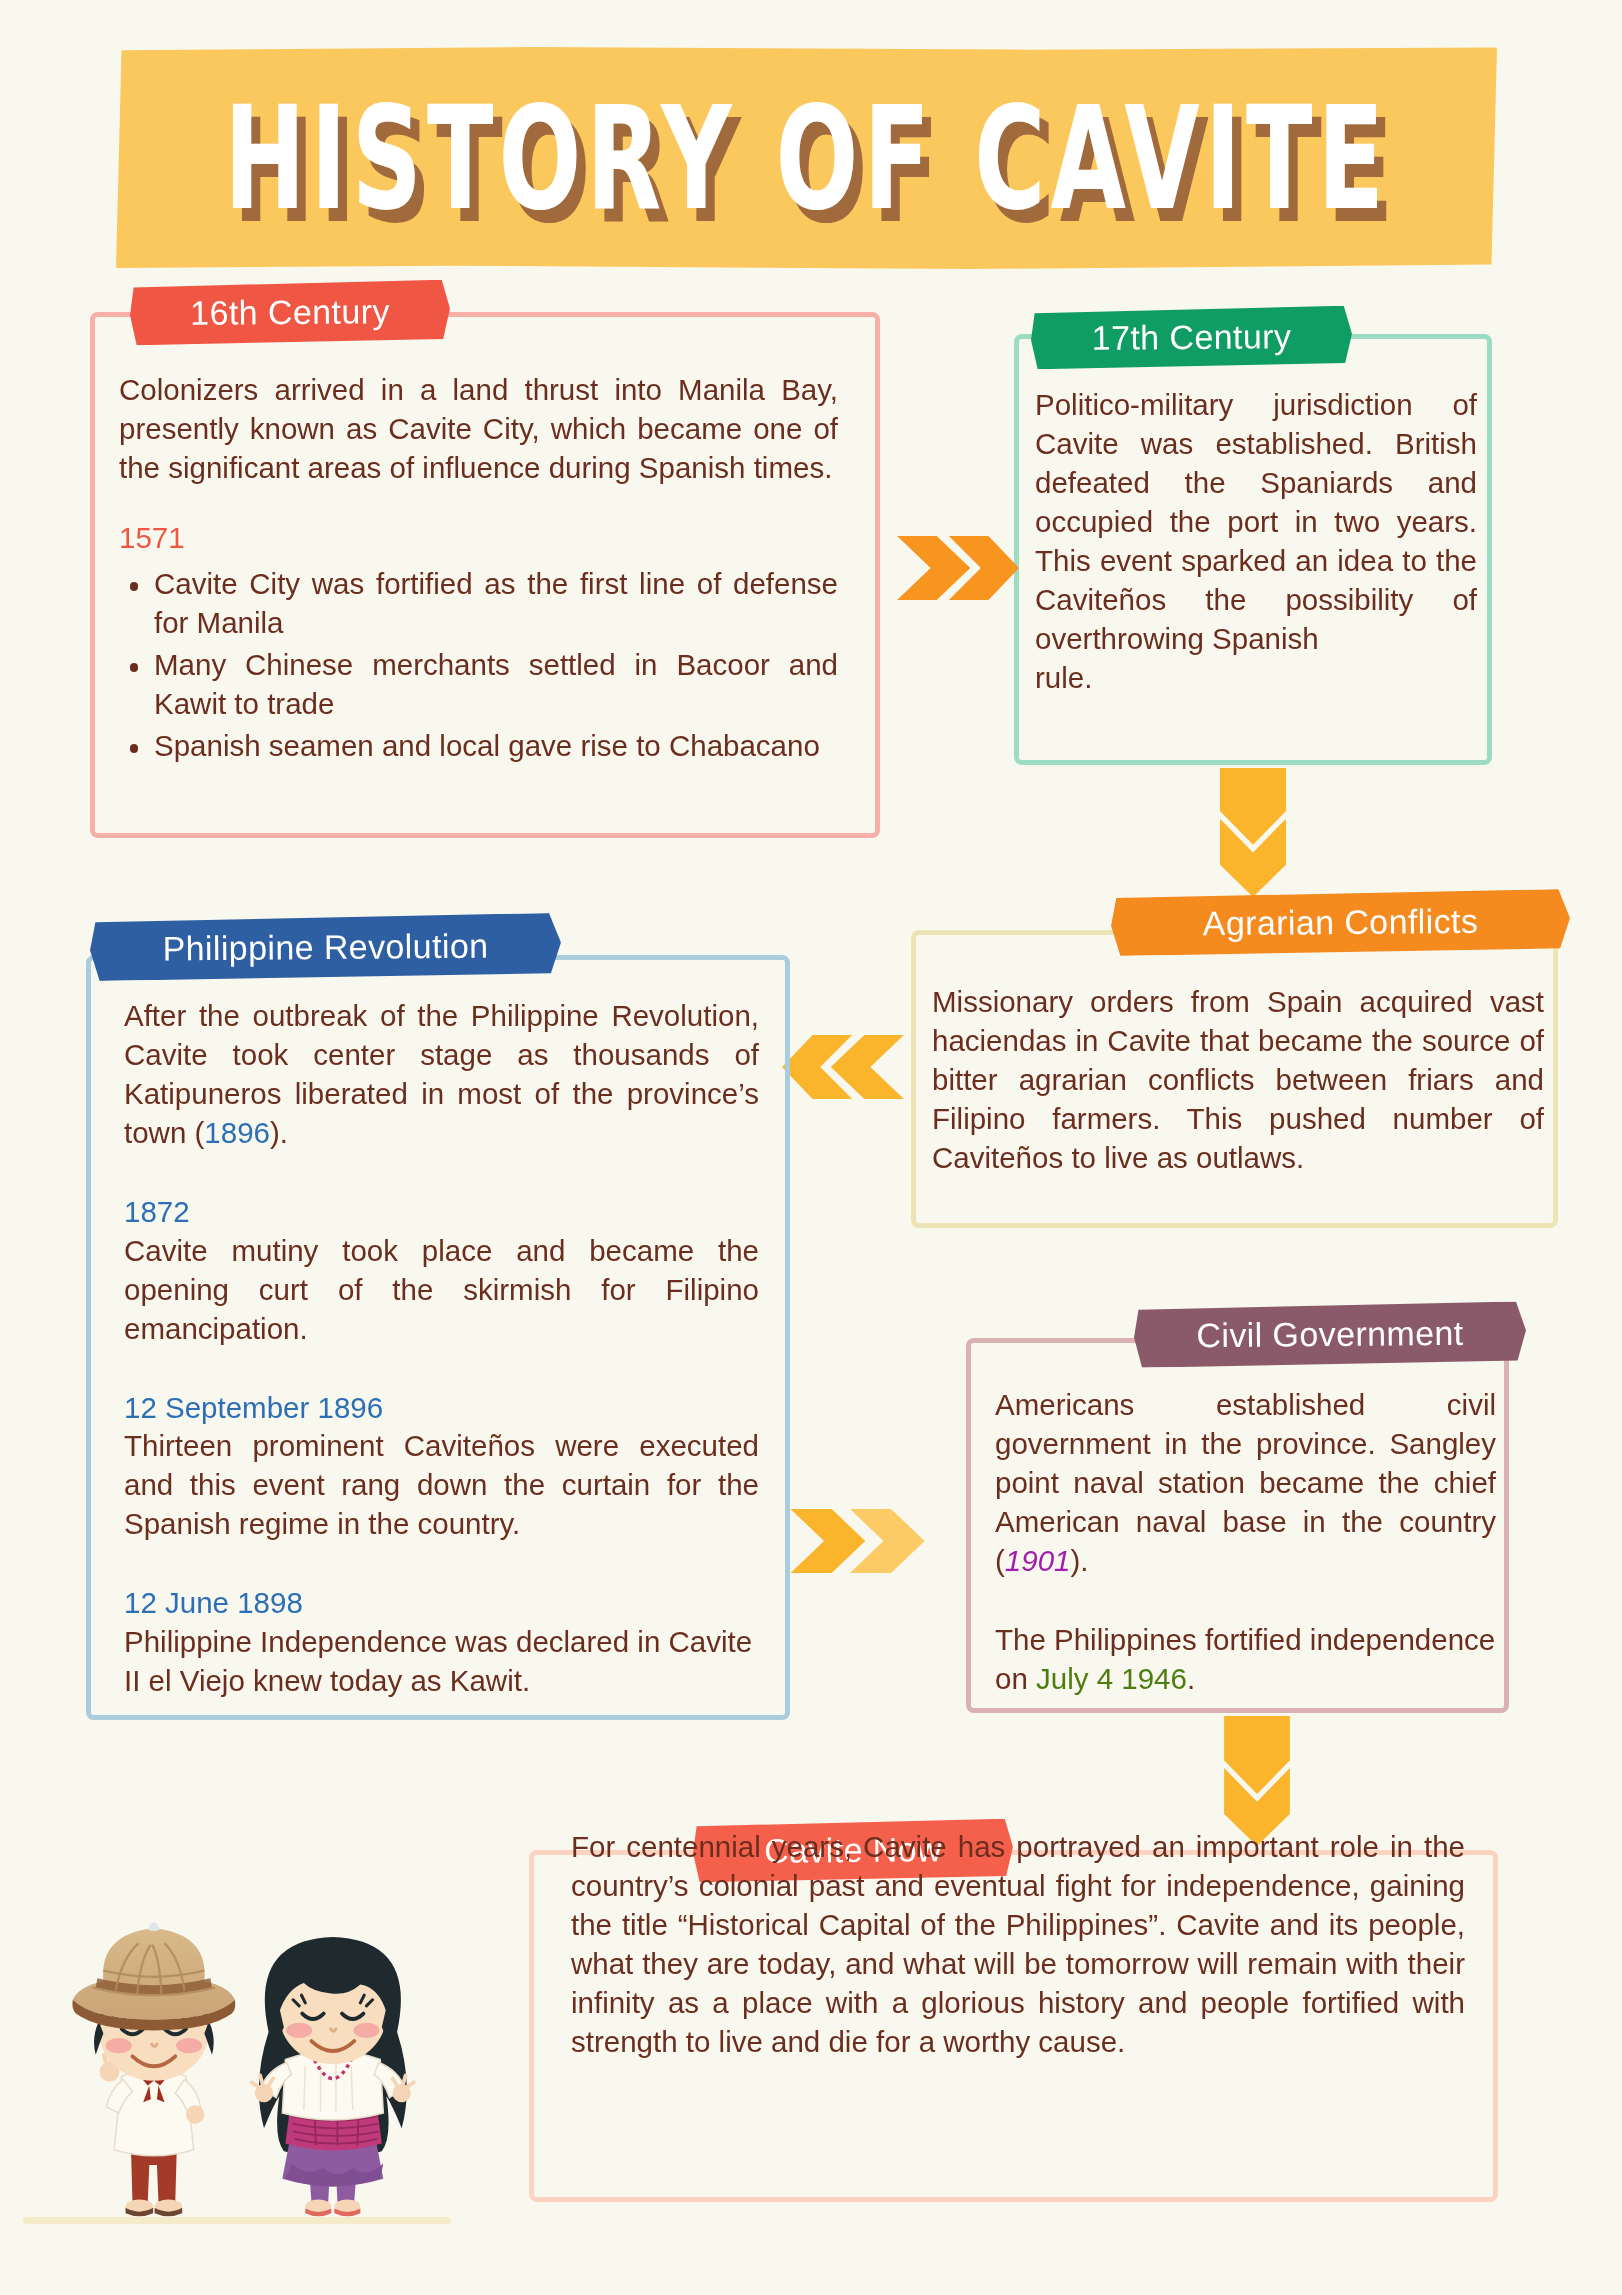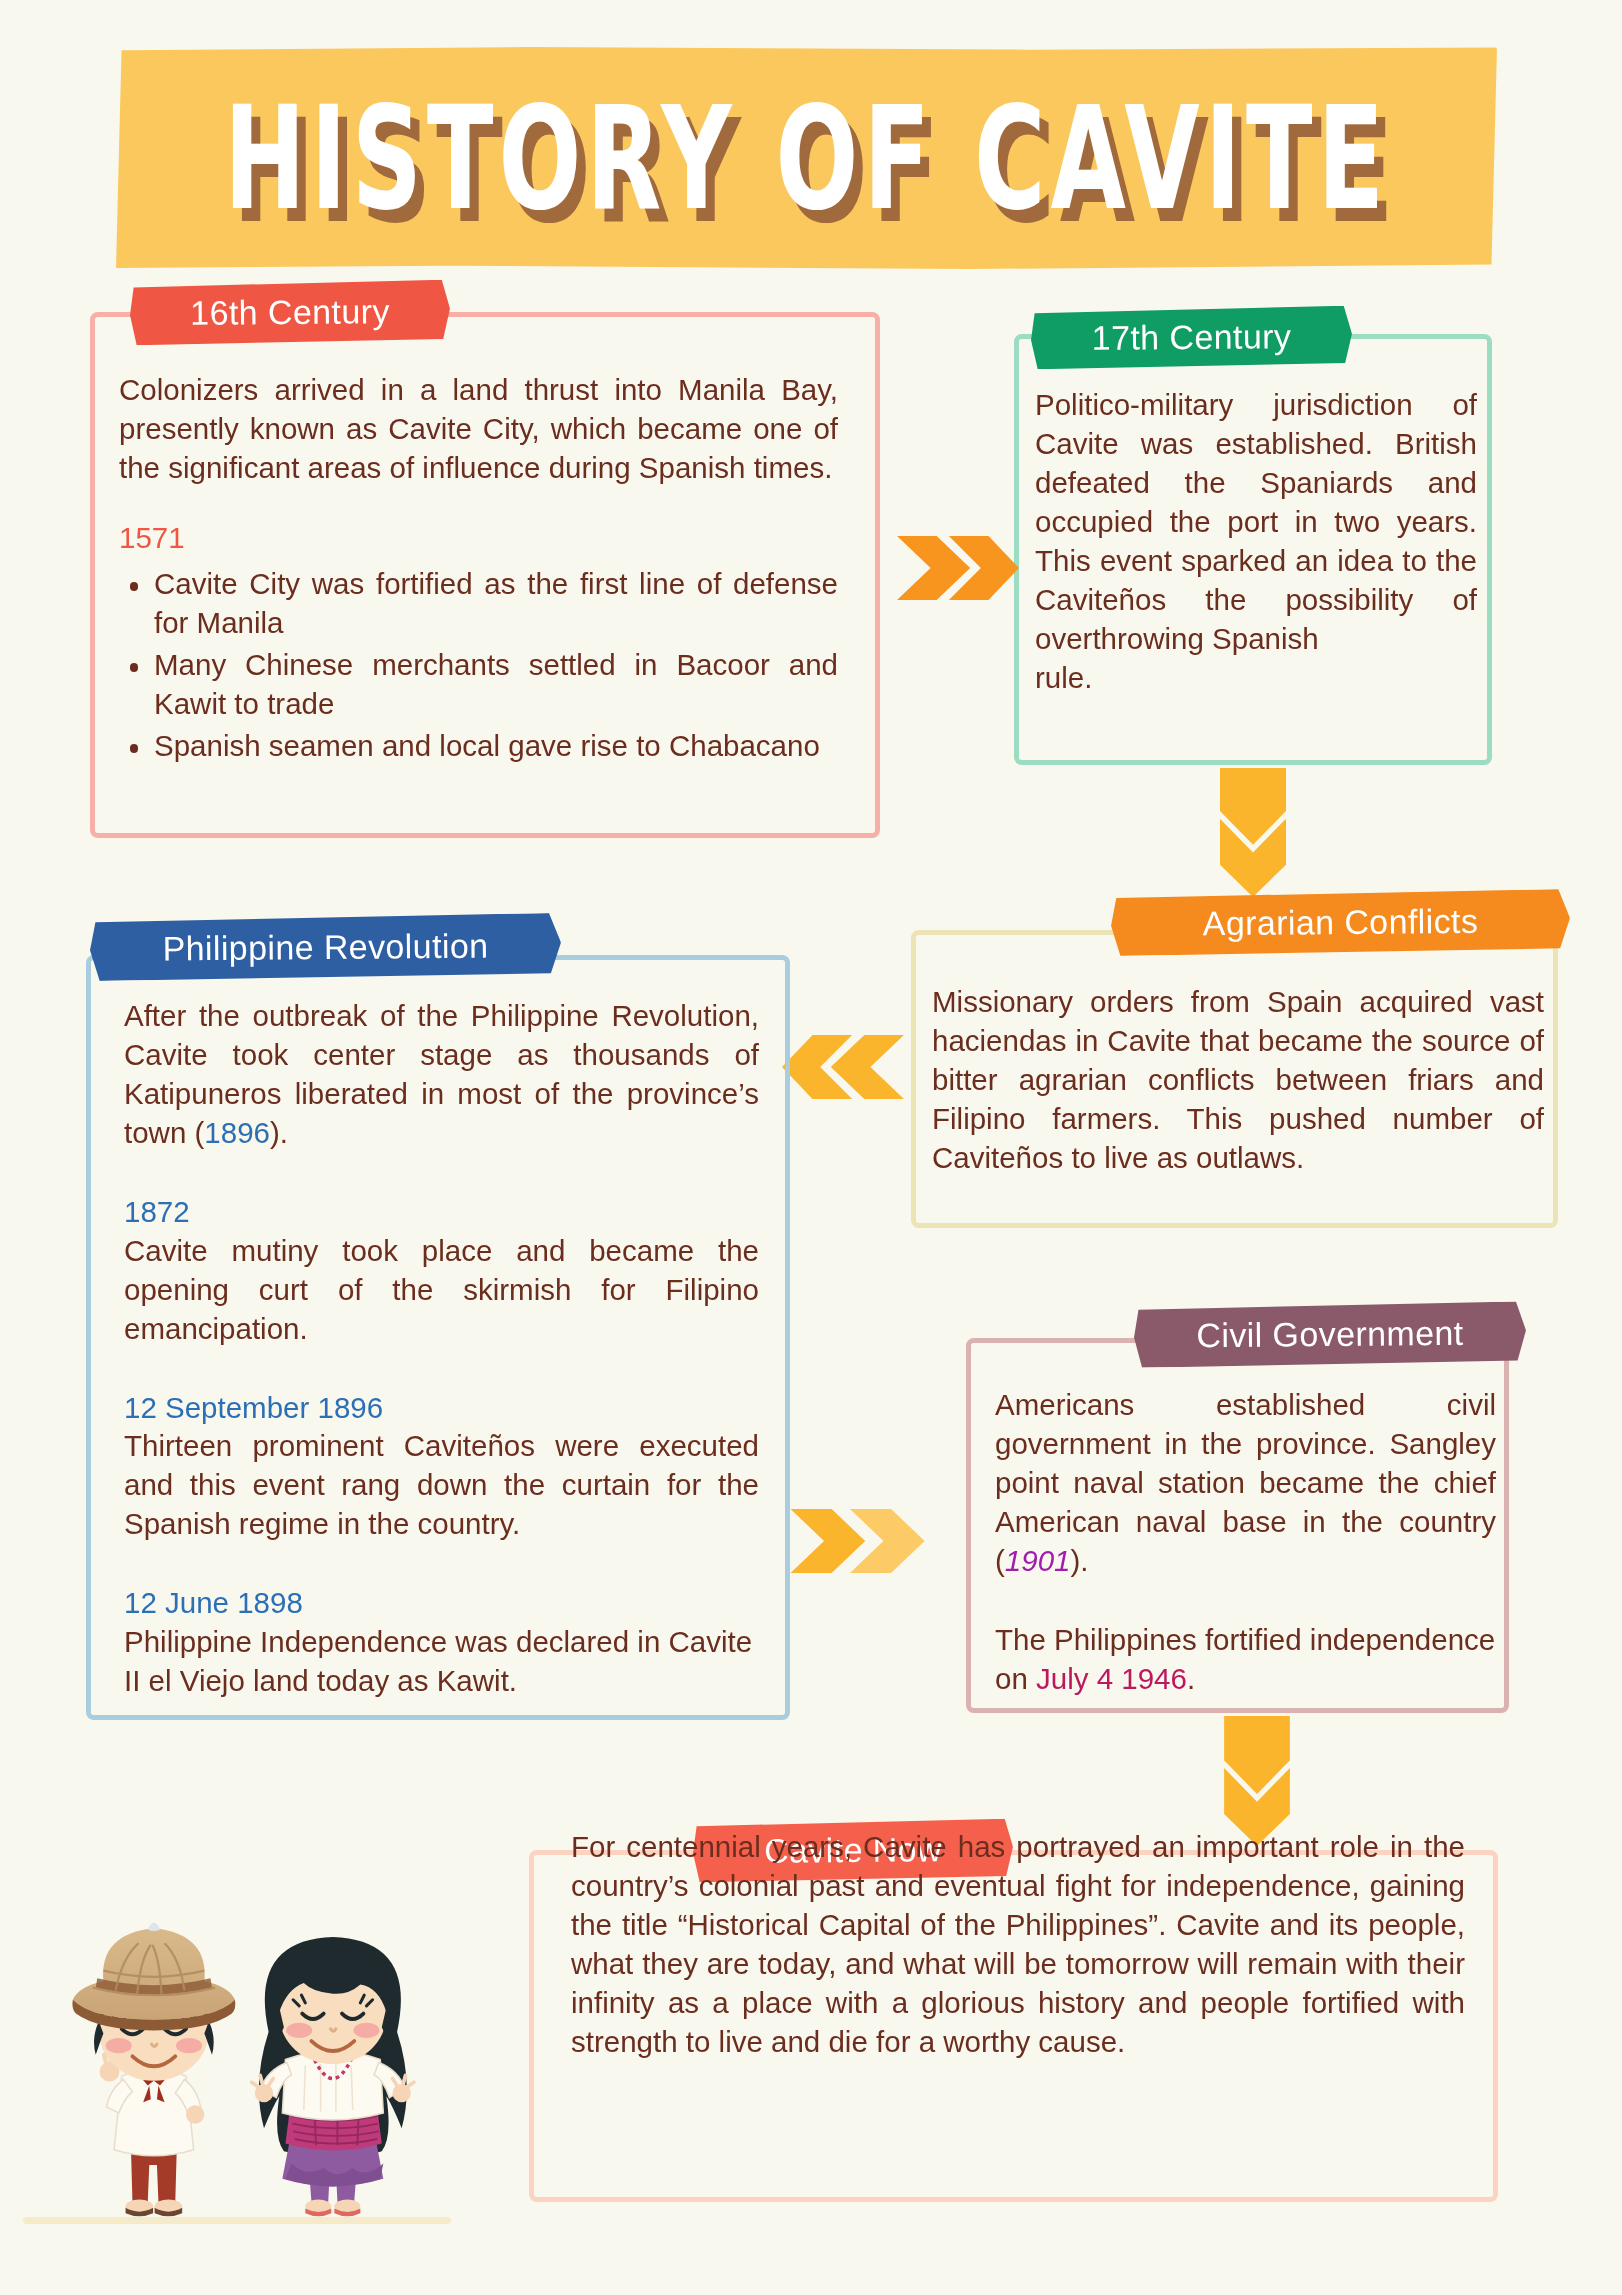--- a/index.html
+++ b/index.html
@@ -179,38 +179,38 @@
   <div class="card-body" style="left:124px; top:997px; width:635px;">
     <p class="just"><span>After the outbreak of the Philippine Revolution, Cavite took center stage as thousands of Katipuneros liberated in most of the province’s town (</span><span style="color:#2c6fb5;">1896</span><span>).</span></p>
     <div class="gap-l"></div>
     <p class="date" style="color:#2c6fb5;">1872</p>
     <p class="just">Cavite mutiny took place and became the opening curt of the skirmish for Filipino emancipation.</p>
     <div class="gap-l"></div>
     <p class="date" style="color:#2c6fb5;">12 September 1896</p>
     <p class="just">Thirteen prominent Caviteños were executed and this event rang down the curtain for the Spanish regime in the country.</p>
     <div class="gap-l"></div>
     <p class="date" style="color:#2c6fb5;">12 June 1898</p>
-    <p>Philippine Independence was declared in Cavite II el Viejo land today as Kawit.</p>
+    <p>Philippine Independence was declared in Cavite II el Viejo knew today as Kawit.</p>
   </div>
 
   <div class="chev-r" style="left:790px; top:1509px;">
     <svg width="142" height="64" viewBox="0 0 185 84">
       <path d="M0 0 L54 0 L98 42 L54 84 L0 84 L44 42 Z" fill="#fab52c"></path>
       <path d="M78 0 L132 0 L176 42 L132 84 L78 84 L122 42 Z" fill="#fdcb66"></path>
     </svg>
   </div>
 
   <div class="card" style="left:966px; top:1338px; width:543px; height:375px; border-color:#dbb2b2;"></div>
   <div class="card-label" style="left:1134px; top:1303px; width:392px; height:63px; background:#8a5a6b;">
     <span>Civil Government</span>
   </div>
   <div class="card-body" style="left:995px; top:1386px; width:501px;">
     <p class="just"><span>Americans established civil government in the province. Sangley point naval station became the chief American naval base in the country (</span><span style="color:#a21caf;font-style:italic;">1901</span><span>).</span></p>
     <div class="gap-l"></div>
-    <p><span>The Philippines fortified independence on </span><span style="color:#be185d;">July 4 1946</span><span>.</span></p>
+    <p><span>The Philippines fortified independence on </span><span style="color:#4d7c0f;">July 4 1946</span><span>.</span></p>
   </div>
 
   <div class="chev-d" style="left:1224px; top:1716px;">
     <svg width="66" height="130" viewBox="0 0 86 170">
       <path d="M0 0 L86 0 L86 58 L43 102 L0 58 Z" fill="#fab52c"></path>
       <path d="M0 68 L43 112 L86 68 L86 128 L43 170 L0 128 Z" fill="#fab52c"></path>
     </svg>
   </div>
 
   <div class="card" style="left:529px; top:1850px; width:969px; height:352px; border-color:#fbd3c0;"></div>

